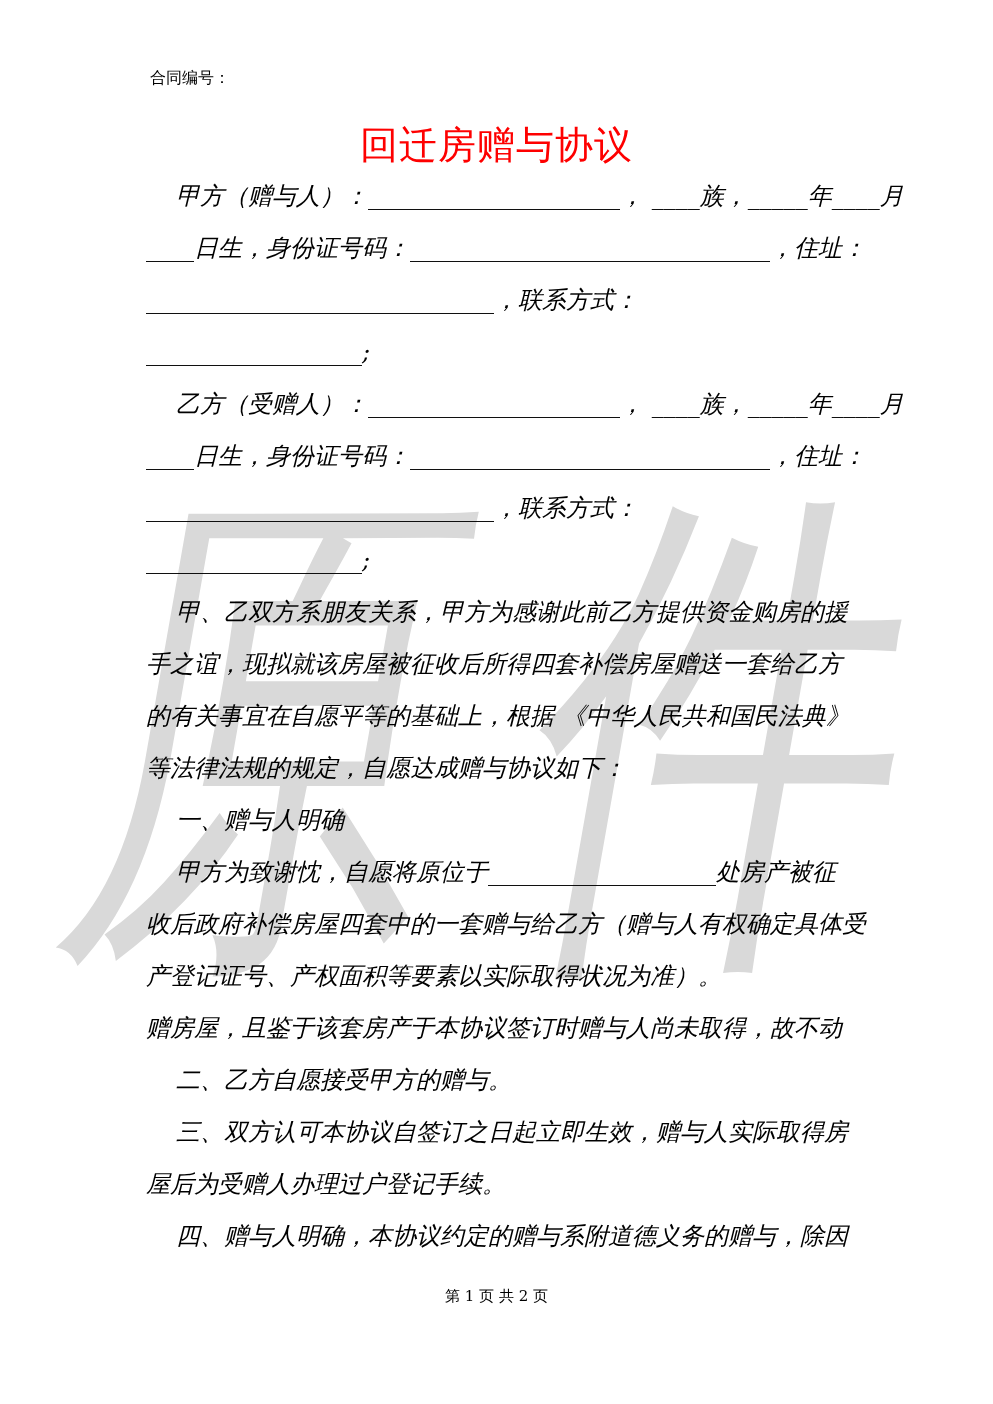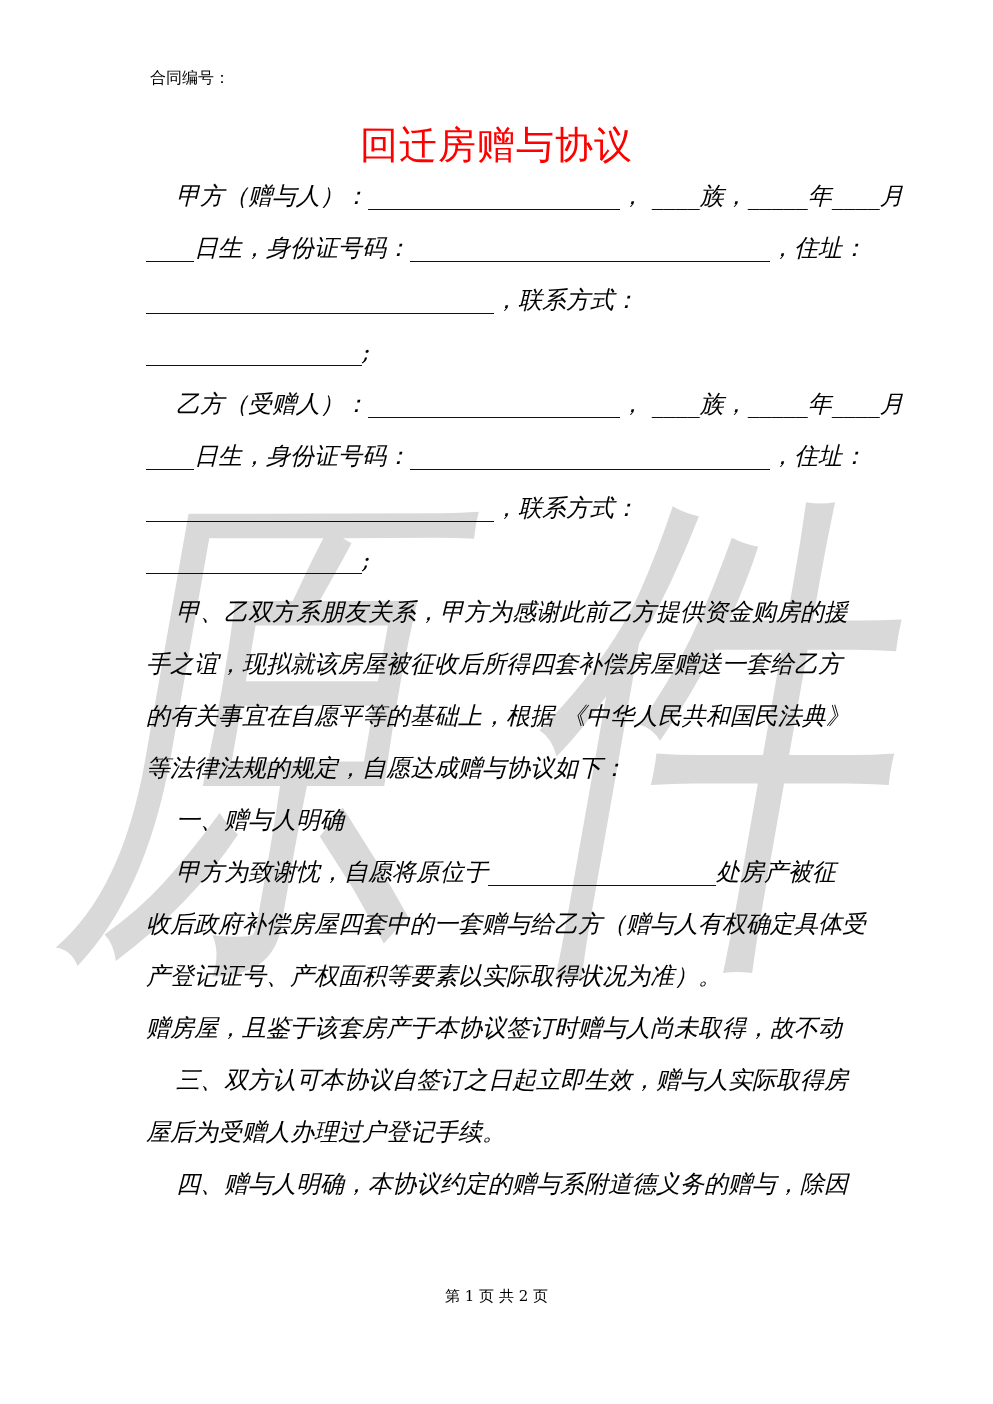--- a/index.html
+++ b/index.html
@@ -119,20 +119,21 @@
     <div class="line">的有关事宜在自愿平等的基础上，根据 《中华人民共和国民法典》</div>
     <div class="line">等法律法规的规定，自愿达成赠与协议如下：</div>
 
     <div class="line indent">一、赠与人明确</div>
 
     <div class="line indent">甲方为致谢忱，自愿将原位于___________________处房产被征</div>
     <div class="line">收后政府补偿房屋四套中的一套赠与给乙方（赠与人有权确定具体受</div>
     <div class="line">产登记证号、产权面积等要素以实际取得状况为准）。</div>
     <div class="line">赠房屋，且鉴于该套房产于本协议签订时赠与人尚未取得，故不动</div>
 
+    <div class="line indent">二、乙方自愿接受甲方的赠与。</div>
 
     <div class="line indent">三、双方认可本协议自签订之日起立即生效，赠与人实际取得房</div>
     <div class="line">屋后为受赠人办理过户登记手续。</div>
 
     <div class="line indent">四、赠与人明确，本协议约定的赠与系附道德义务的赠与，除因</div>
   </div>
 
   <div class="page-footer">第 1 页 共 2 页</div>
 
 </div>

